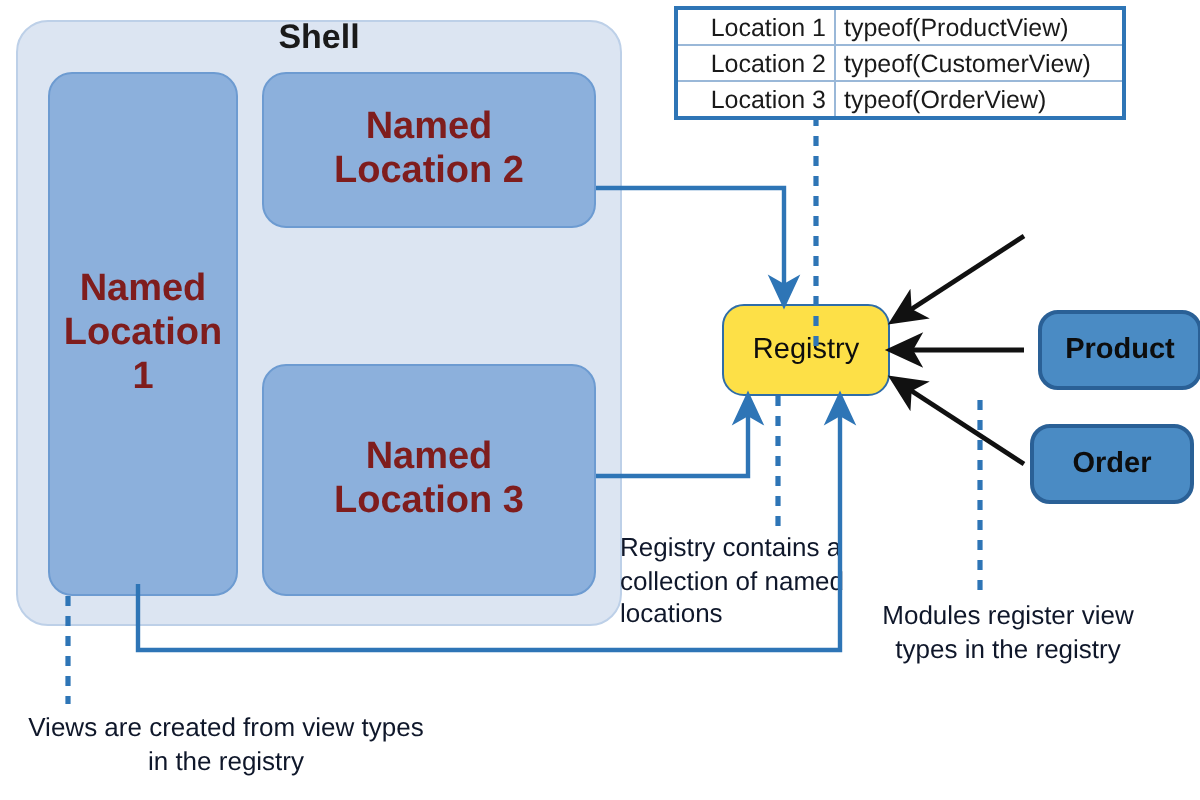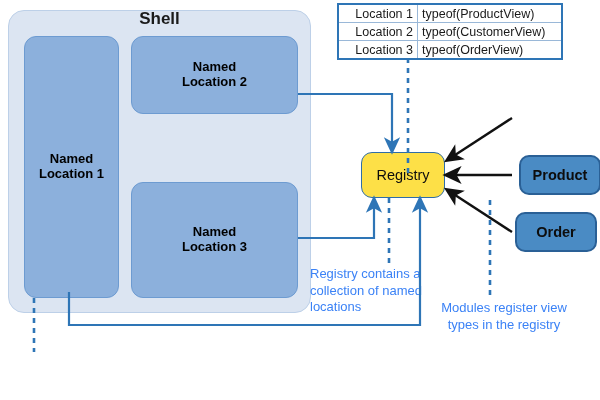--- a/index.html
+++ b/index.html
@@ -13,21 +13,21 @@
 
   
   #shell{left:8px;top:10px;width:303px;height:303px;border-radius:16px;
          background:#dce5f2;border:1px solid #bdd0e8;}
   #shell-title{position:absolute;left:8px;top:12px;width:303px;height:14px;
        display:flex;align-items:center;justify-content:center;
        font-size:17px;font-weight:bold;color:#1a1a1a;}
 
   
   .nloc{background:#8cb0dc;border:1px solid #6d9bd1;border-radius:12px;
-        font-size:13px;font-weight:bold;color:#000000;}
+        font-size:19px;font-weight:bold;color:#7f1d1d;}
   #nloc1{left:24px;top:36px;width:95px;height:262px;}
   #nloc2{left:131px;top:36px;width:167px;height:78px;}
   #nloc3{left:131px;top:182px;width:167px;height:116px;}
 
   
   #registry{left:361px;top:152px;width:84px;height:46px;border-radius:11px;
             background:#fde047;border:1.5px solid #2f6da8;
             font-size:14.5px;color:#0d0d0d;}
 
   
@@ -39,21 +39,21 @@
 
   
   #lut{position:absolute;left:337px;top:3px;width:226px;
        border:2px solid #2e75b6;border-collapse:collapse;background:#fff;}
   #lut td{border:1px solid #9ab8d8;font-size:12.5px;padding:1px 4px;
           color:#1a1a1a;white-space:nowrap;height:15px;}
   #lut td.k{text-align:right;width:70px;}
   #lut td.v{text-align:left;}
 
   
-  .caption{position:absolute;font-size:13px;color:#3b82f6;line-height:1.28;}
+  .caption{position:absolute;font-size:13px;color:#0f172a;line-height:1.28;}
   #cap-registry{left:310px;top:266px;width:112px;text-align:left;}
   #cap-modules{left:428px;top:300px;width:152px;text-align:center;}
   #cap-views{left:8px;top:356px;width:210px;text-align:center;}
 </style>
 </head>
 <body>
 
 <div id="stage">
 
   <div class="box" id="shell"></div>
@@ -101,20 +101,21 @@
     </tr>
     <tr>
       <td class="k">Location 3</td>
       <td class="v">typeof(OrderView)</td>
     </tr>
   </tbody>
     </table>
 
   <div class="caption" id="cap-registry">Registry contains a collection of named locations</div>
   <div class="caption" id="cap-modules">Modules register view types in the registry</div>
+  <div class="caption" id="cap-views">Views are created from view types in the registry</div>
 
   <svg class="layer" viewBox="0 0 600 400">
     <defs>
       <marker id="ah-blue" markerWidth="9" markerHeight="9" refX="4.5" refY="4.5" orient="auto">
         <path d="M0.5,0.8 L8.5,4.5 L0.5,8.2 L2.6,4.5 Z" fill="#2e75b6"></path>
       </marker>
       <marker id="ah-black" markerWidth="9" markerHeight="9" refX="4.5" refY="4.5" orient="auto">
         <path d="M0.5,0.8 L8.5,4.5 L0.5,8.2 L2.6,4.5 Z" fill="#111111"></path>
       </marker>
     </defs>

